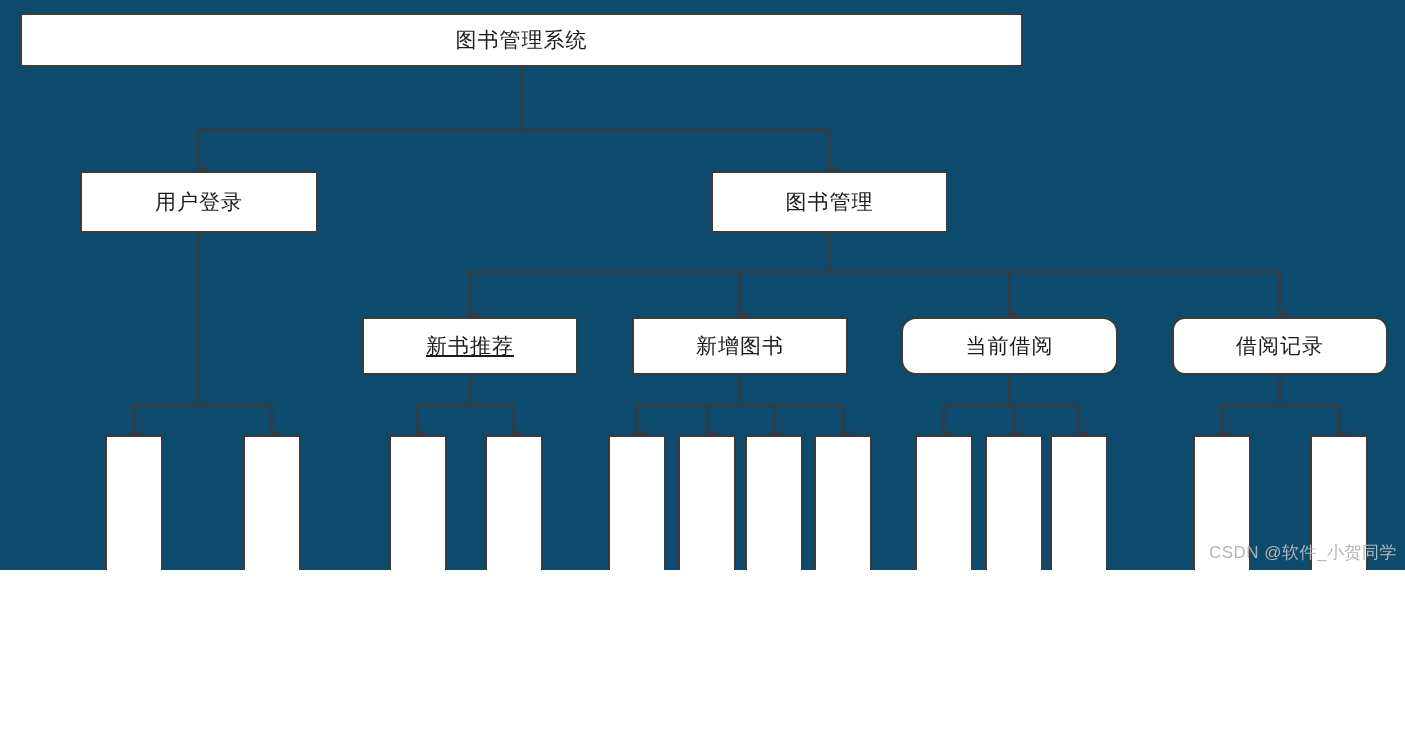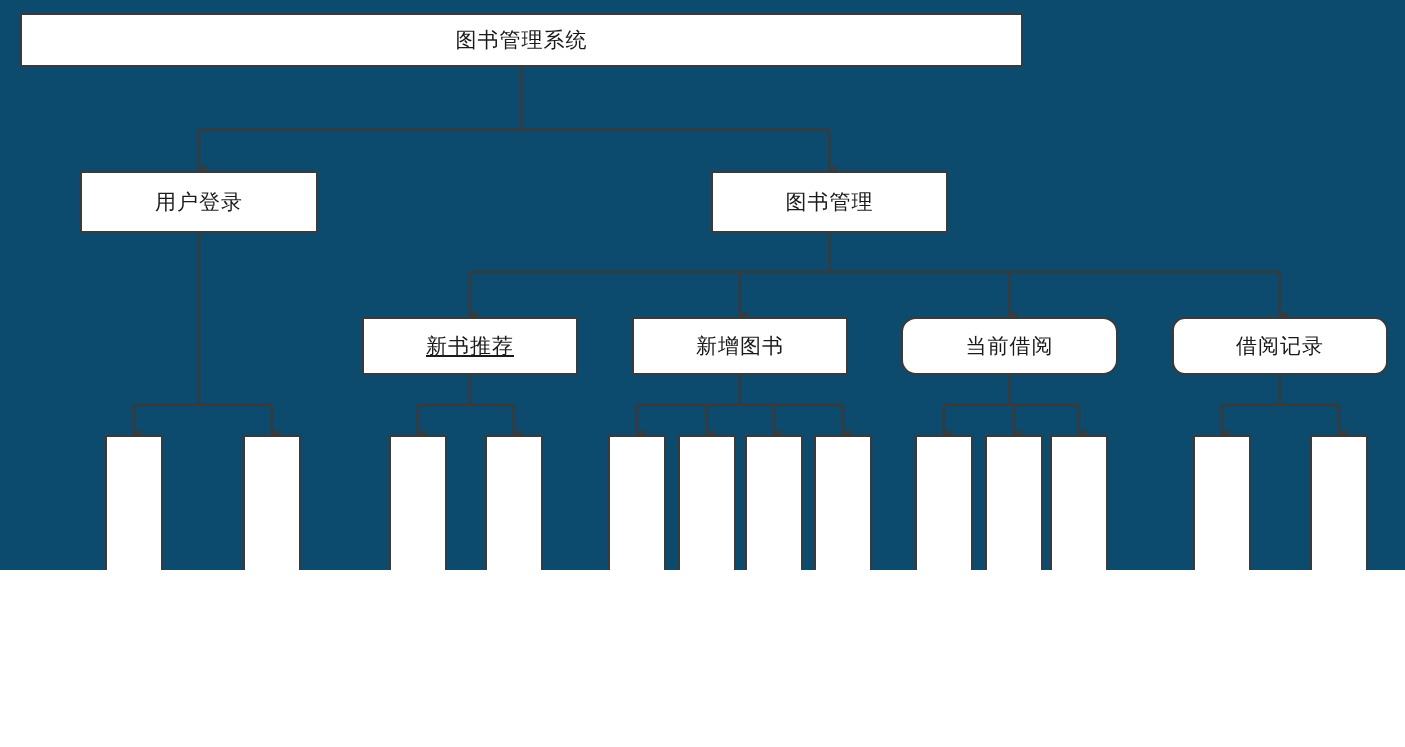--- a/index.html
+++ b/index.html
@@ -167,13 +167,14 @@
         <span class="node-label">确认归还（管理员）</span>
       </div>
       <div class="node-box vertical" style="left: 1193px; top: 435px; width: 58px; height: 298px;">
         <span class="node-label">新增借阅记录</span>
       </div>
       <div class="node-box vertical" style="left: 1310px; top: 435px; width: 58px; height: 298px;">
         <span class="node-label">查询借阅记录</span>
       </div>
     </div>
 
+  <div class="watermark">CSDN @软件_小贺同学</div>
 </div>
 
 </body></html>

